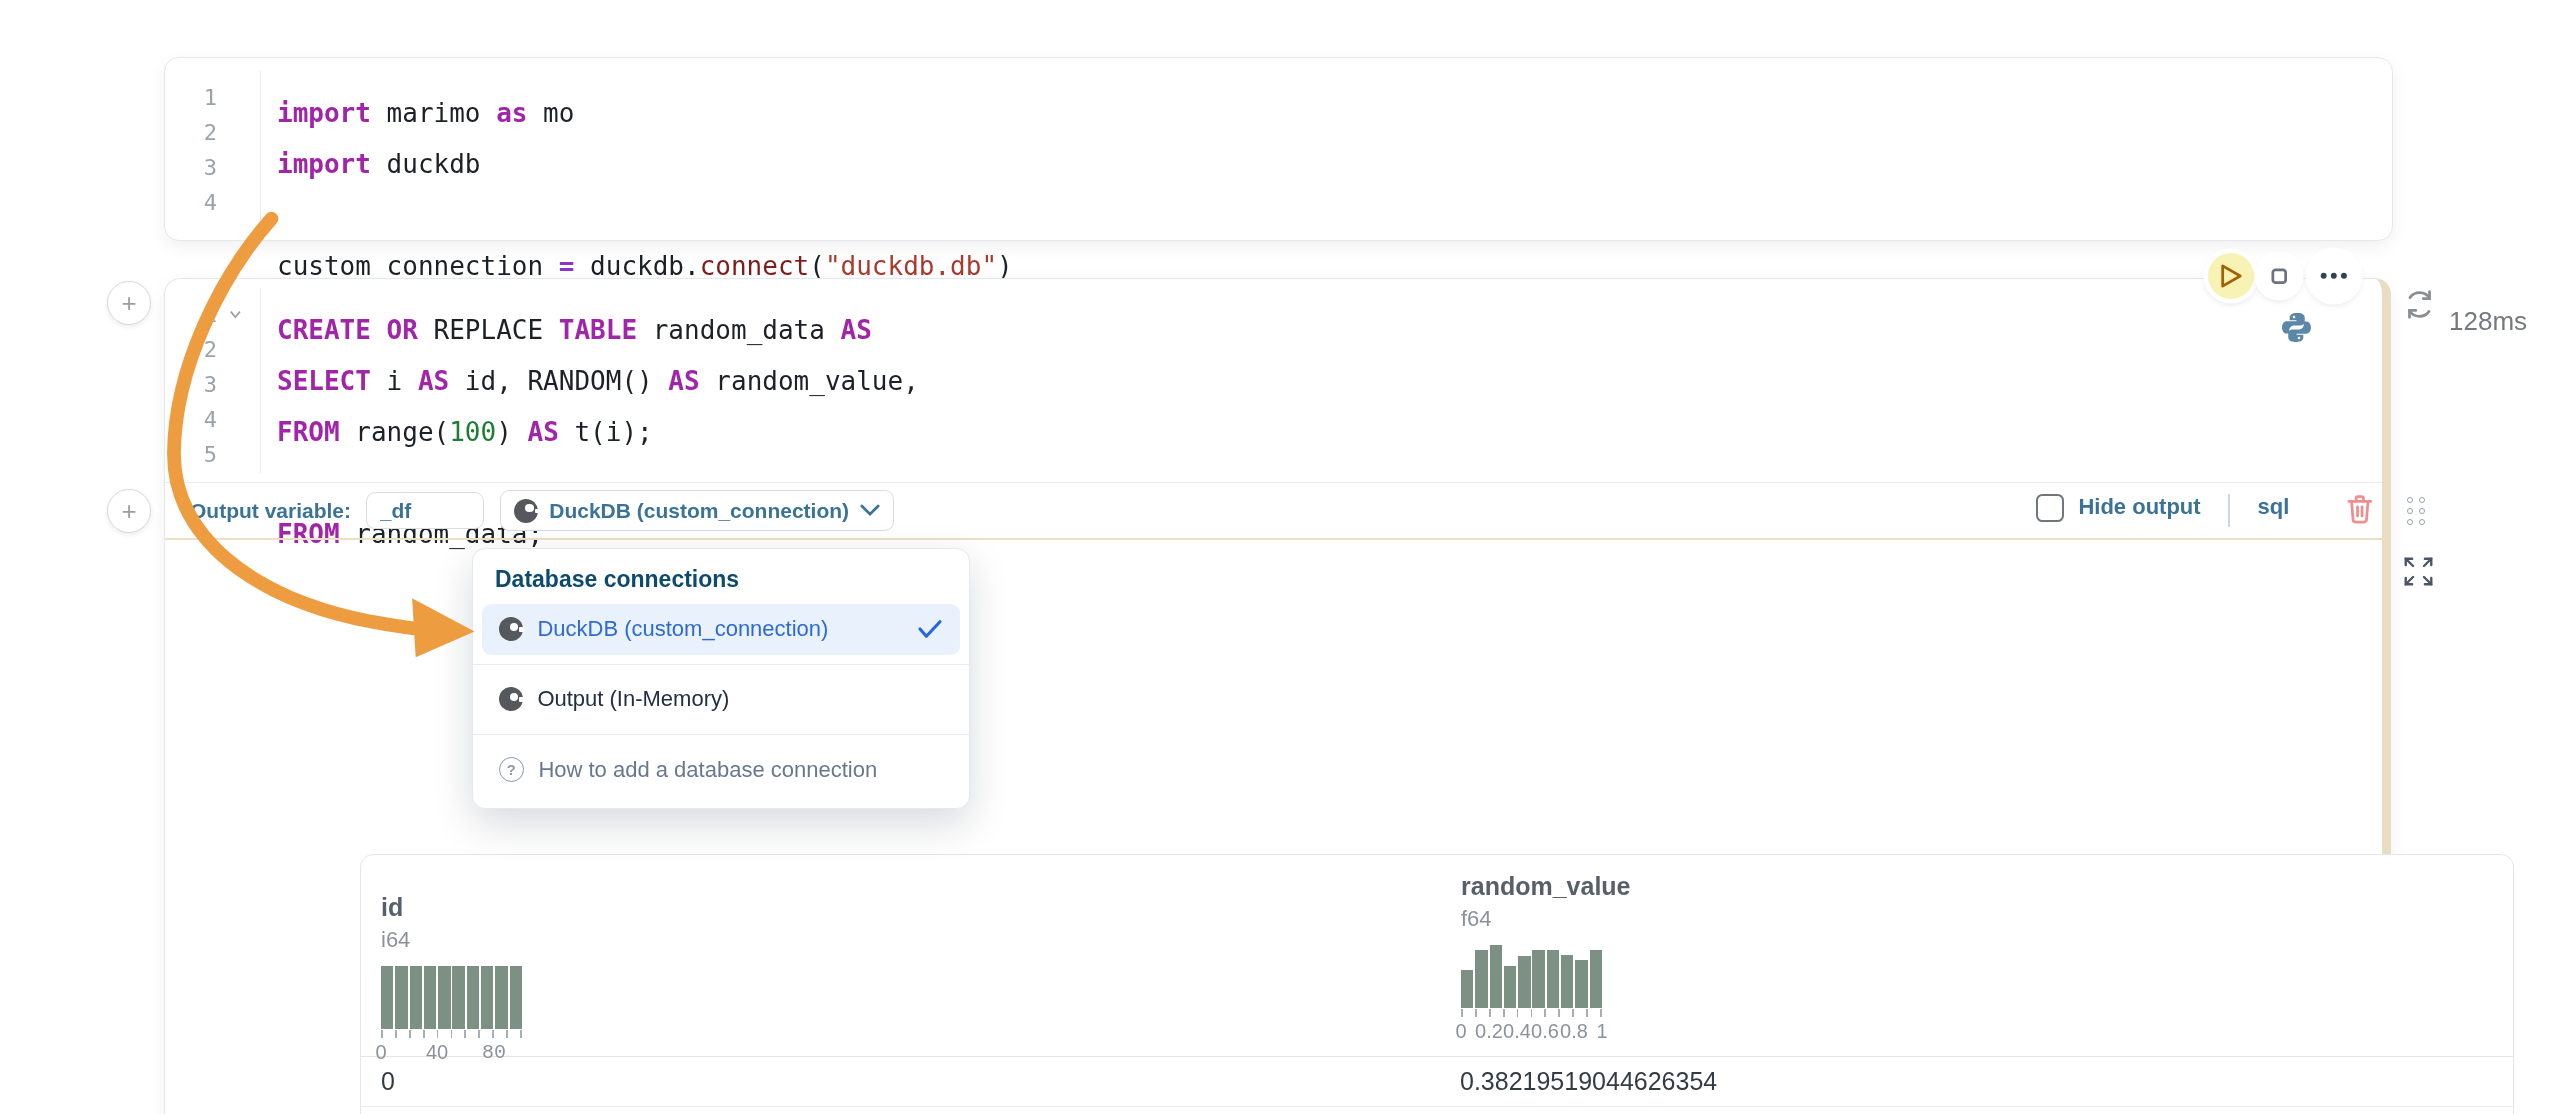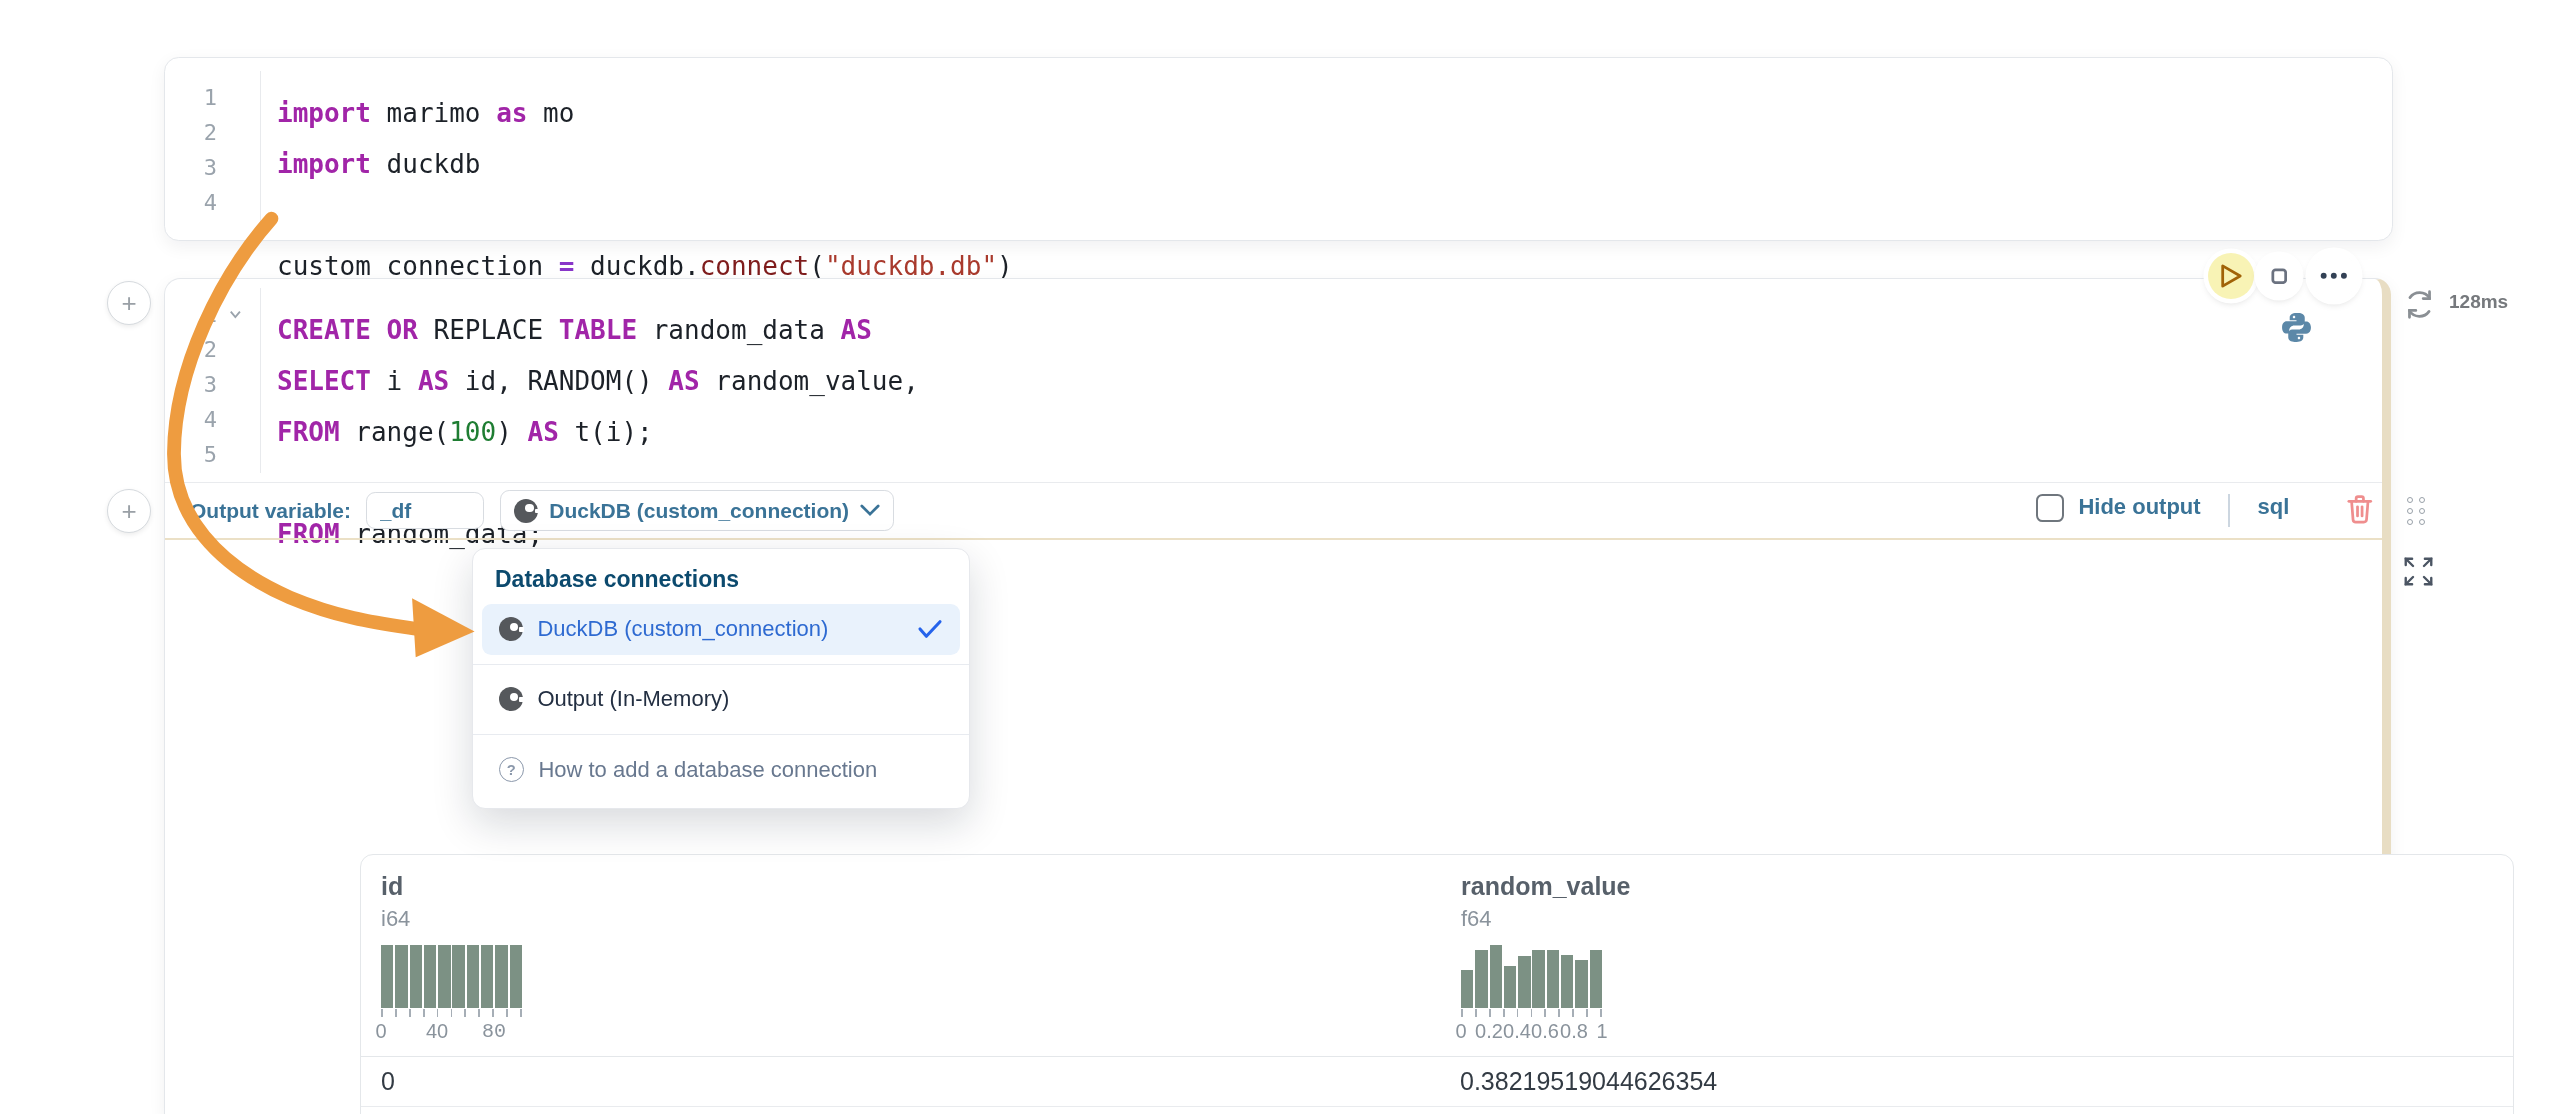--- a/index.html
+++ b/index.html
@@ -83,21 +83,21 @@
          font-size:25px;color:#333b44;}
   .t-row .c1{width:1079px;padding-left:20px;}
   .t-row .c2{padding-left:0;}
 
   
   .circle-btn{position:absolute;border-radius:50%;display:flex;align-items:center;justify-content:center;
               background:#fff;box-shadow:0 0 0 4.6px #fff,0 2.8px 8.3px rgba(0,0,0,.22);cursor:pointer;}
   .add-btn{position:absolute;width:42px;height:42px;border-radius:50%;border:1.8px solid #d6dade;
            background:#fff;box-shadow:0 1.8px 5.5px rgba(0,0,0,.08);color:#9aa0a6;font-size:26px;
            display:flex;align-items:center;justify-content:center;cursor:pointer;}
-  .runtime{position:absolute;left:2449px;top:291px;font-size:19px;color:#76797d;font-weight:bold;}
+  .runtime{position:absolute;left:2449px;top:306px;font-size:26px;color:#76797d;}
   .drag-dots{position:absolute;left:2407px;top:497px;display:grid;
              grid-template-columns:6.4px 6.4px;gap:4.6px 5.5px;cursor:grab;}
   .drag-dots i{width:6.4px;height:6.4px;border:1.8px solid #99a1a9;border-radius:50%;box-sizing:border-box;}
 
   svg{display:block;}
   #arrow-overlay{position:absolute;left:0;top:0;z-index:60;pointer-events:none;}
 </style>
 </head>
 <body>
 
@@ -154,21 +154,21 @@
               <path d="M12.5 14 v10"></path>
                 <path d="M17.5 14 v10"></path>
             </g>
           </svg>
         </span>
       </div>
     </div>
 
     <div id="table">
       <div class="thead">
-        <div class="col-head" style="left:20px;">
+        <div class="col-head" style="left:20px;margin-top:21px;">
           <div class="cname">id</div>
           <div class="ctype">i64</div>
           <div class="hist" id="hist-0">
               <div class="bars">
                 <div class="bar" style="height: 63px;"></div>
                 <div class="bar" style="height: 63px;"></div>
                 <div class="bar" style="height: 63px;"></div>
                 <div class="bar" style="height: 63px;"></div>
                 <div class="bar" style="height: 63px;"></div>
                 <div class="bar" style="height: 63px;"></div>

